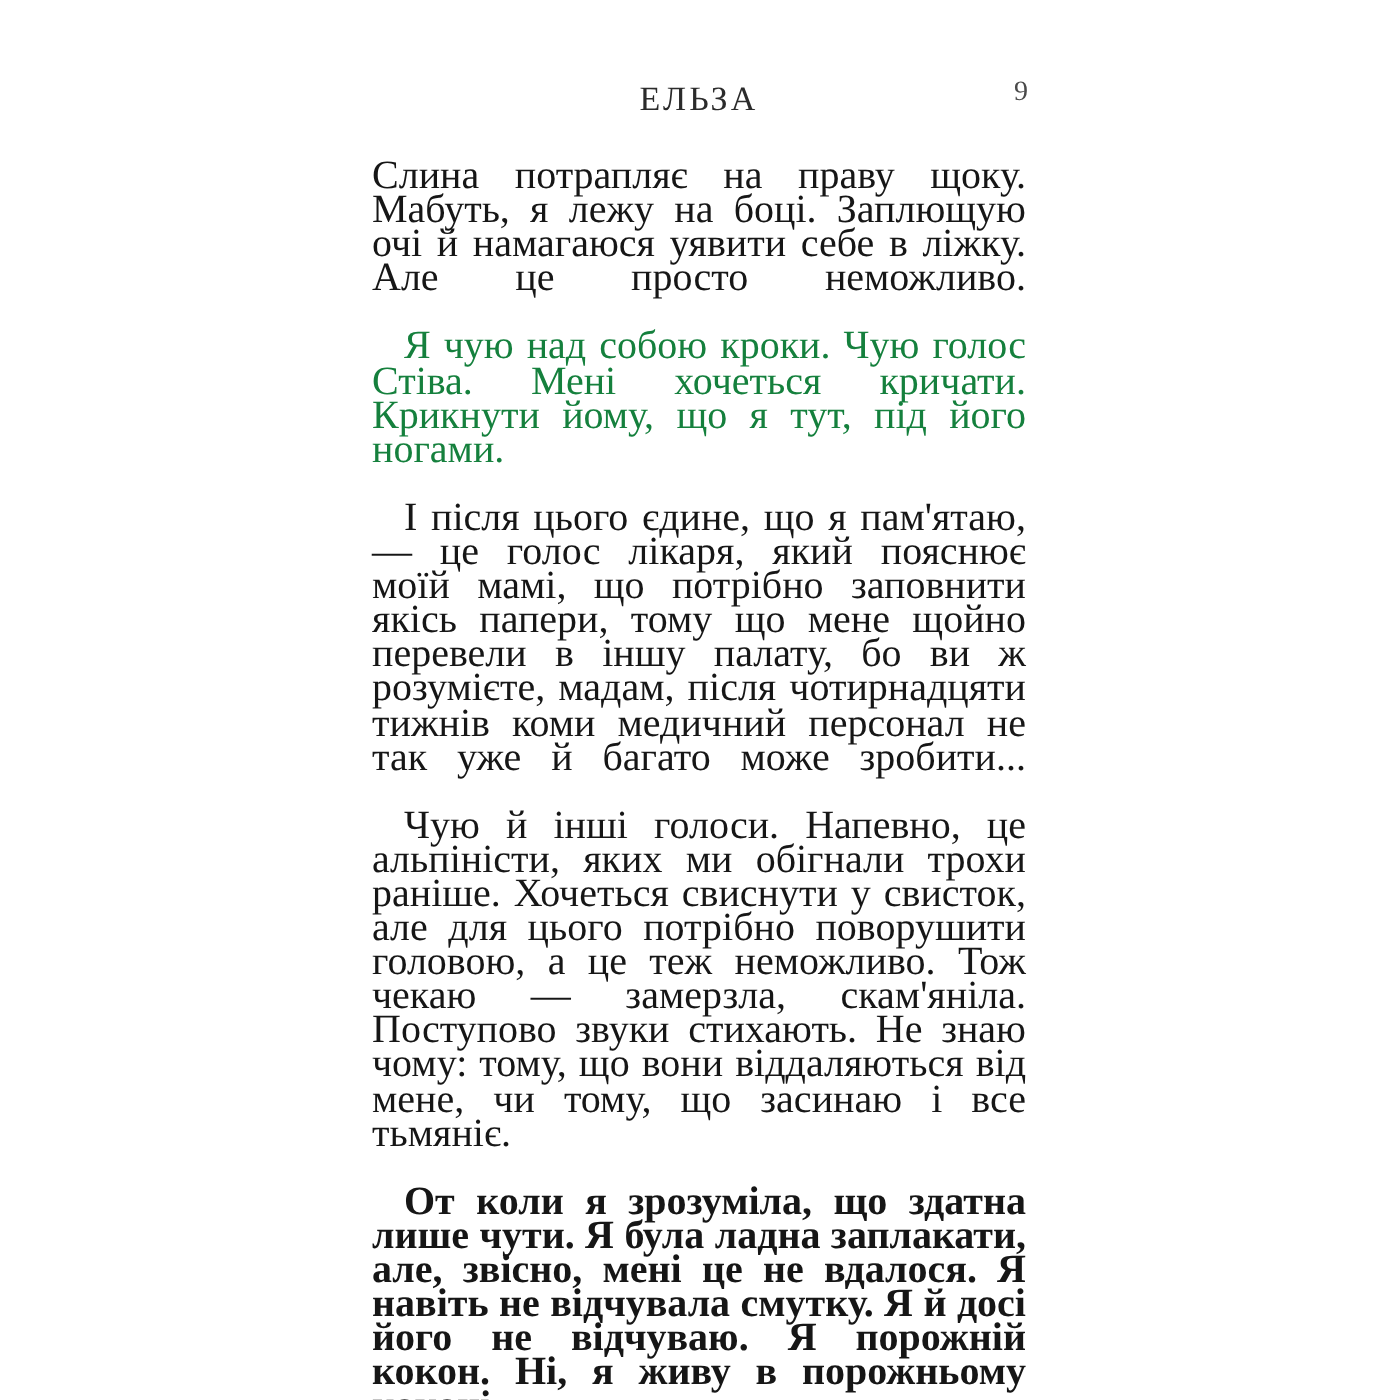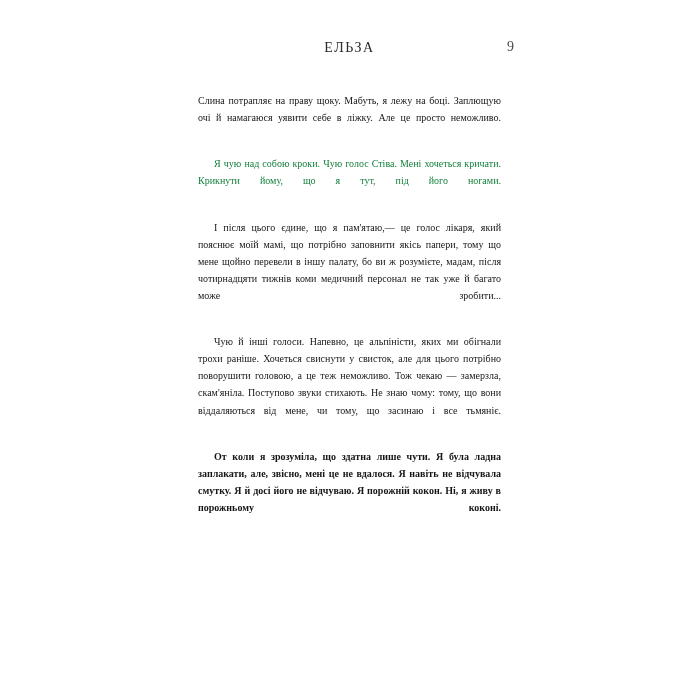--- a/index.html
+++ b/index.html
@@ -33,21 +33,21 @@
     top: 40px;
     width: 327px;
     height: 20px;
   }
   .running-head .chapter-title {
     position: absolute;
     left: 0;
     right: 0;
     top: 0;
     text-align: center;
-    font-size: 14px;
+    font-size: 17px;
     letter-spacing: 1.6px;
     color: #2b2b2b;
     font-variant: normal;
     white-space: nowrap;
   }
   .running-head .folio {
     position: absolute;
     right: -1px;
     top: -1px;
     font-size: 14px;
@@ -56,25 +56,25 @@
   }
 
   
   .textblock {
     position: absolute;
     left: 186px;
     top: 80px;
     width: 327px;
   }
   .textblock p {
-    margin: 12px;
+    margin: 0;
     text-indent: 16px;
     text-align: justify;
     text-justify: inter-word;
-    font-size: 10px;
+    font-size: 20px;
     line-height: 17.1px;
     color: #161616;
     word-spacing: 0.2px;
     hyphens: none;
   }
   .textblock p.no-indent {
     text-indent: 0;
   }
   
   .textblock p::after {

